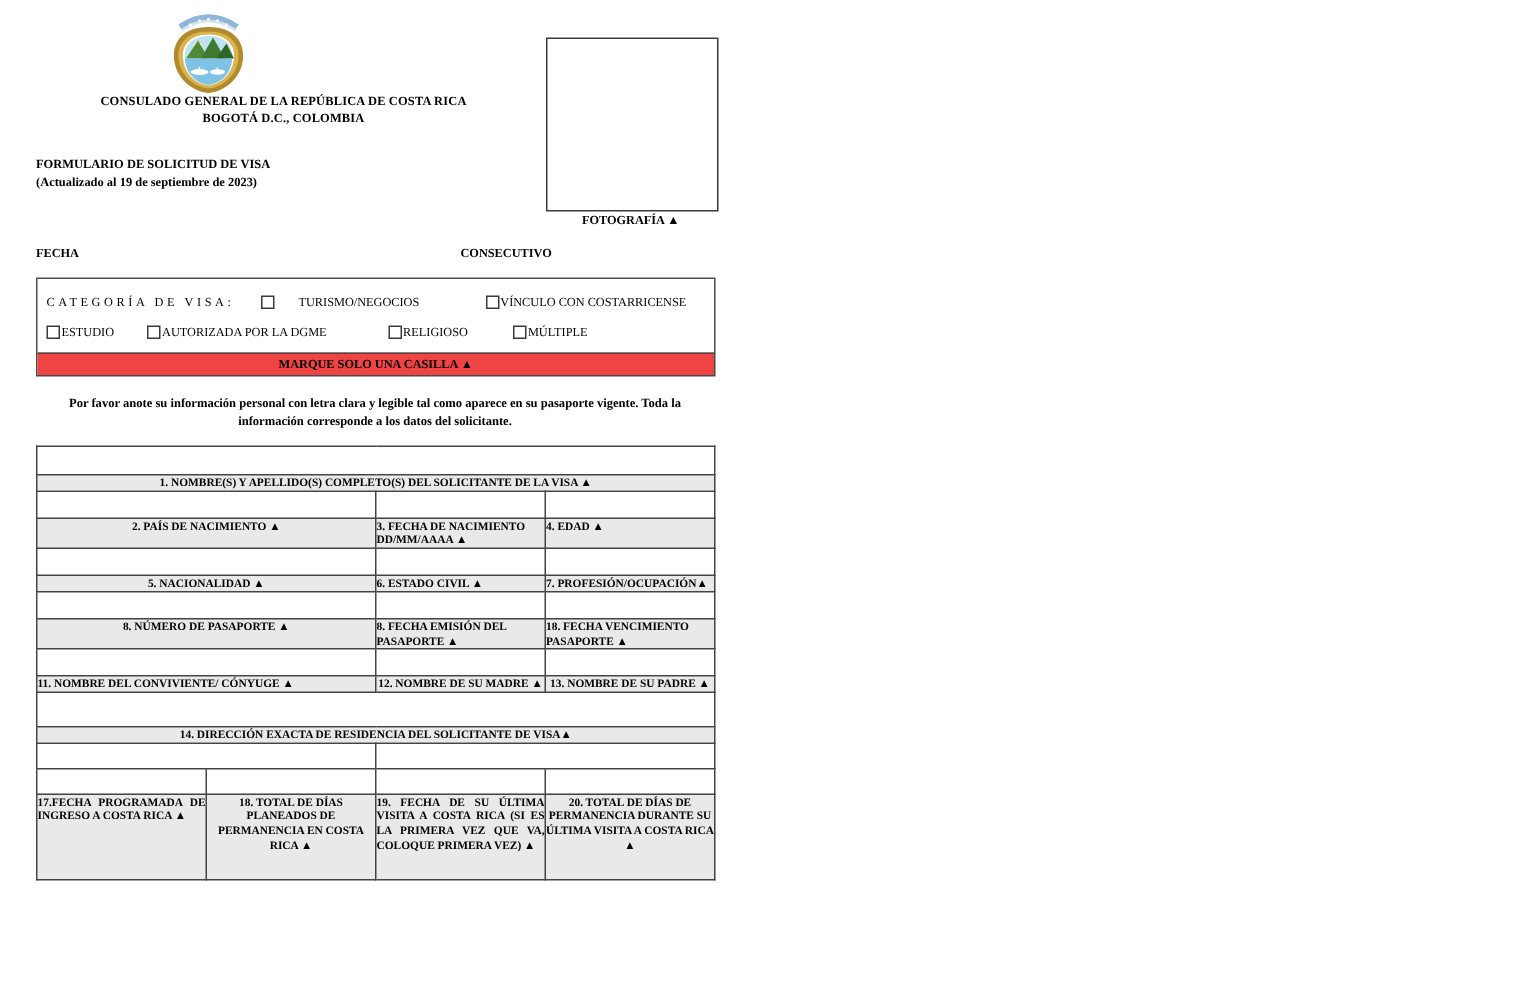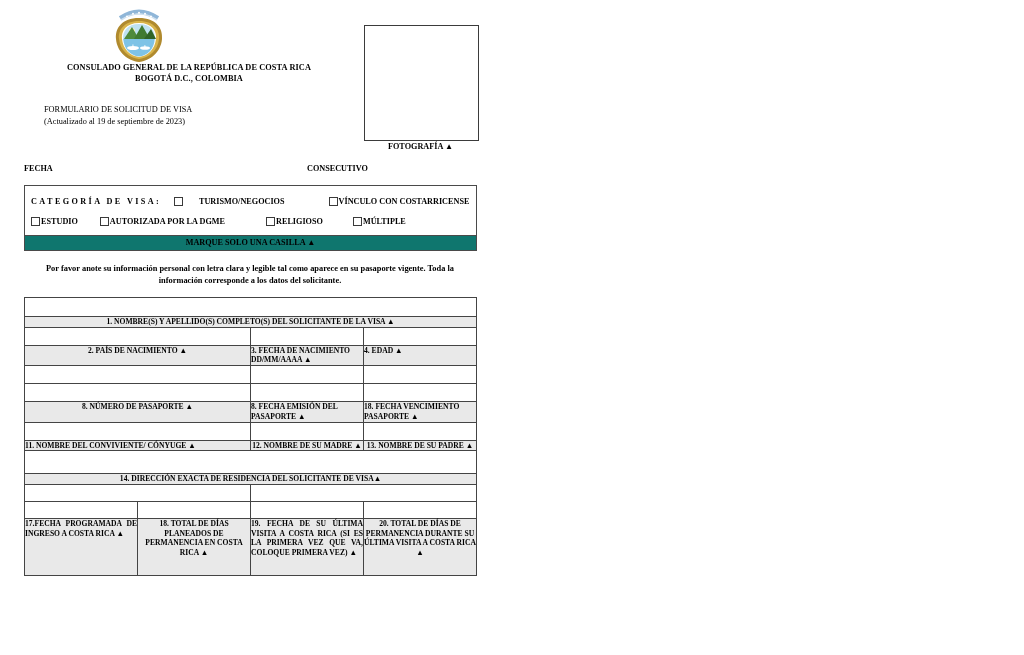--- a/index.html
+++ b/index.html
@@ -39,23 +39,22 @@
     font-weight: bold;
     line-height: 1.35;
     text-align: center;
     letter-spacing: .1px;
   }
   .form-title {
     position: absolute;
     left: 24px; top: 104px;
     width: 300px;
     font-size: 8.3px;
-    font-weight: normal;
+    font-weight: bold;
     line-height: 1.45;
-    margin-left: 20px;
   }
   .photo-box {
     position: absolute;
     left: 364px; top: 25px;
     width: 113px; height: 114px;
     border: 1.6px solid #3b3b3b;
     background: #ffffff;
   }
   .photo-label {
     position: absolute;
@@ -83,37 +82,36 @@
     width: 453px;
     border: 1.1px solid #4a4a4a;
     box-sizing: border-box;
   }
   .cat-rows { padding: 5px 6px 4px 6px; }
   .cat-row {
     display: flex;
     align-items: center;
     font-size: 8.2px;
     height: 20px;
-    font-weight: bold;
   }
   .cat-row.r1 { justify-content: flex-start; }
   .cb {
     display: inline-block;
     width: 9px; height: 9px;
     border: 1.1px solid #3a3a3a;
     background: #fff;
     box-sizing: border-box;
     flex: 0 0 auto;
   }
   .cat-spaced {
     letter-spacing: 2.4px;
   }
   .cat-foot {
     border-top: 1.1px solid #4a4a4a;
-    background: #0f766e;
+    background: #ef4444;
     text-align: center;
     font-size: 8.2px;
     font-weight: bold;
     padding: 2px 0 2.5px 0;
   }
 
   .instructions {
     position: absolute;
     left: 24px; top: 263px;
     width: 452px;
@@ -258,20 +256,25 @@
         <td class="lbl c" colspan="2">2.   PAÍS DE NACIMIENTO ▲</td>
         <td class="lbl">3.   FECHA DE NACIMIENTO DD/MM/AAAA ▲</td>
         <td class="lbl">4.   EDAD ▲</td>
       </tr>
 
       <tr>
         <td class="blank" colspan="2" style="height:17px"></td>
         <td class="blank"></td>
         <td class="blank"></td>
       </tr>
+      <tr>
+        <td class="lbl c" colspan="2">5.   NACIONALIDAD ▲</td>
+        <td class="lbl">6.   ESTADO CIVIL ▲</td>
+        <td class="lbl">7.   PROFESIÓN/OCUPACIÓN▲</td>
+      </tr>
 
       <tr>
         <td class="blank" colspan="2" style="height:17px"></td>
         <td class="blank"></td>
         <td class="blank"></td>
       </tr>
       <tr>
         <td class="lbl c" colspan="2">8.   NÚMERO DE PASAPORTE ▲</td>
         <td class="lbl">8.   FECHA EMISIÓN DEL PASAPORTE              ▲</td>
         <td class="lbl">18. FECHA VENCIMIENTO PASAPORTE ▲</td>

